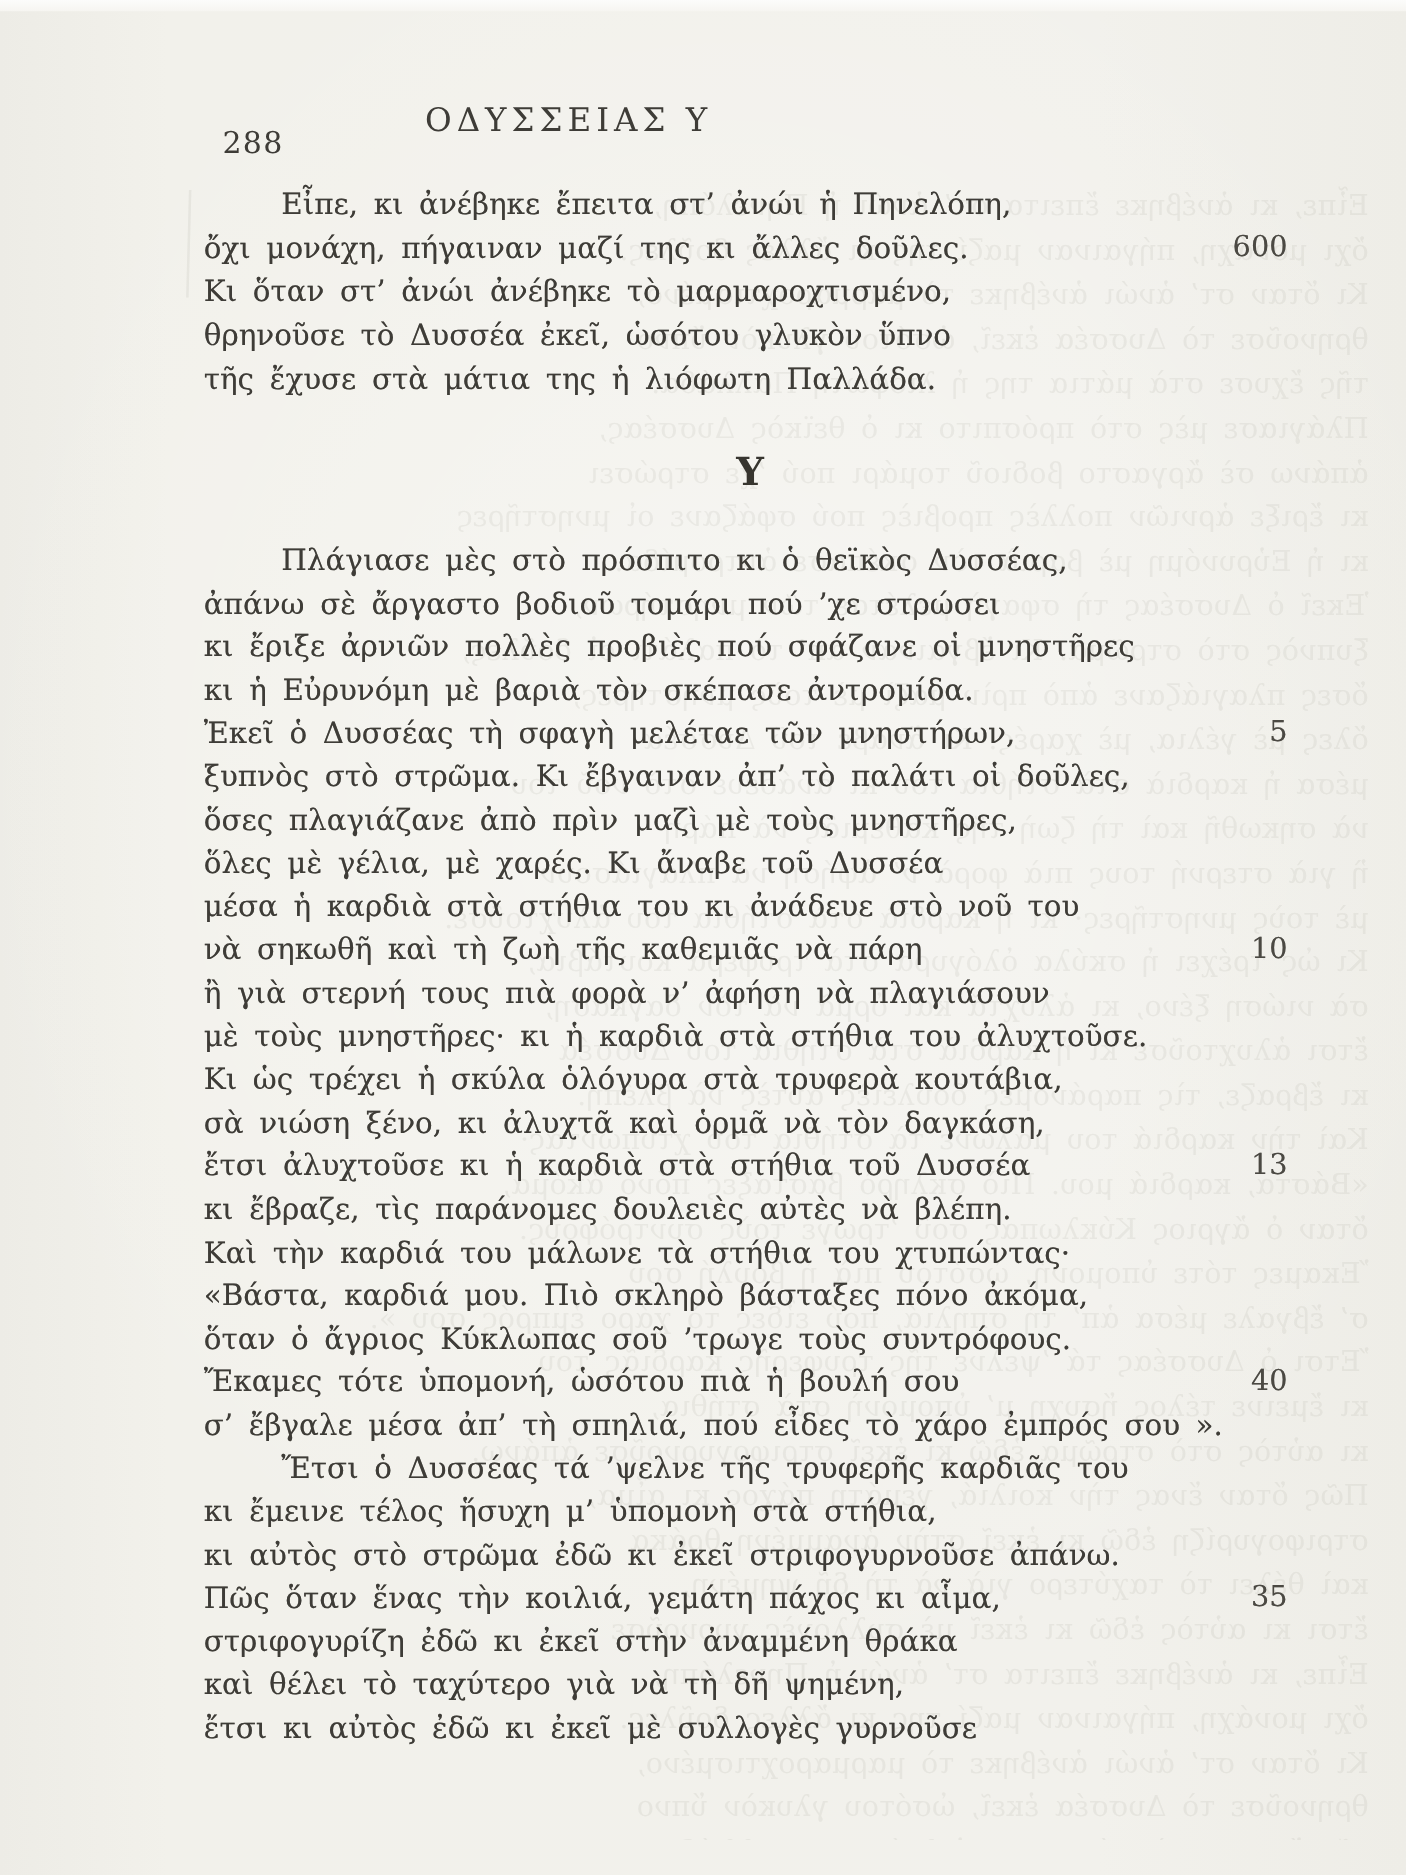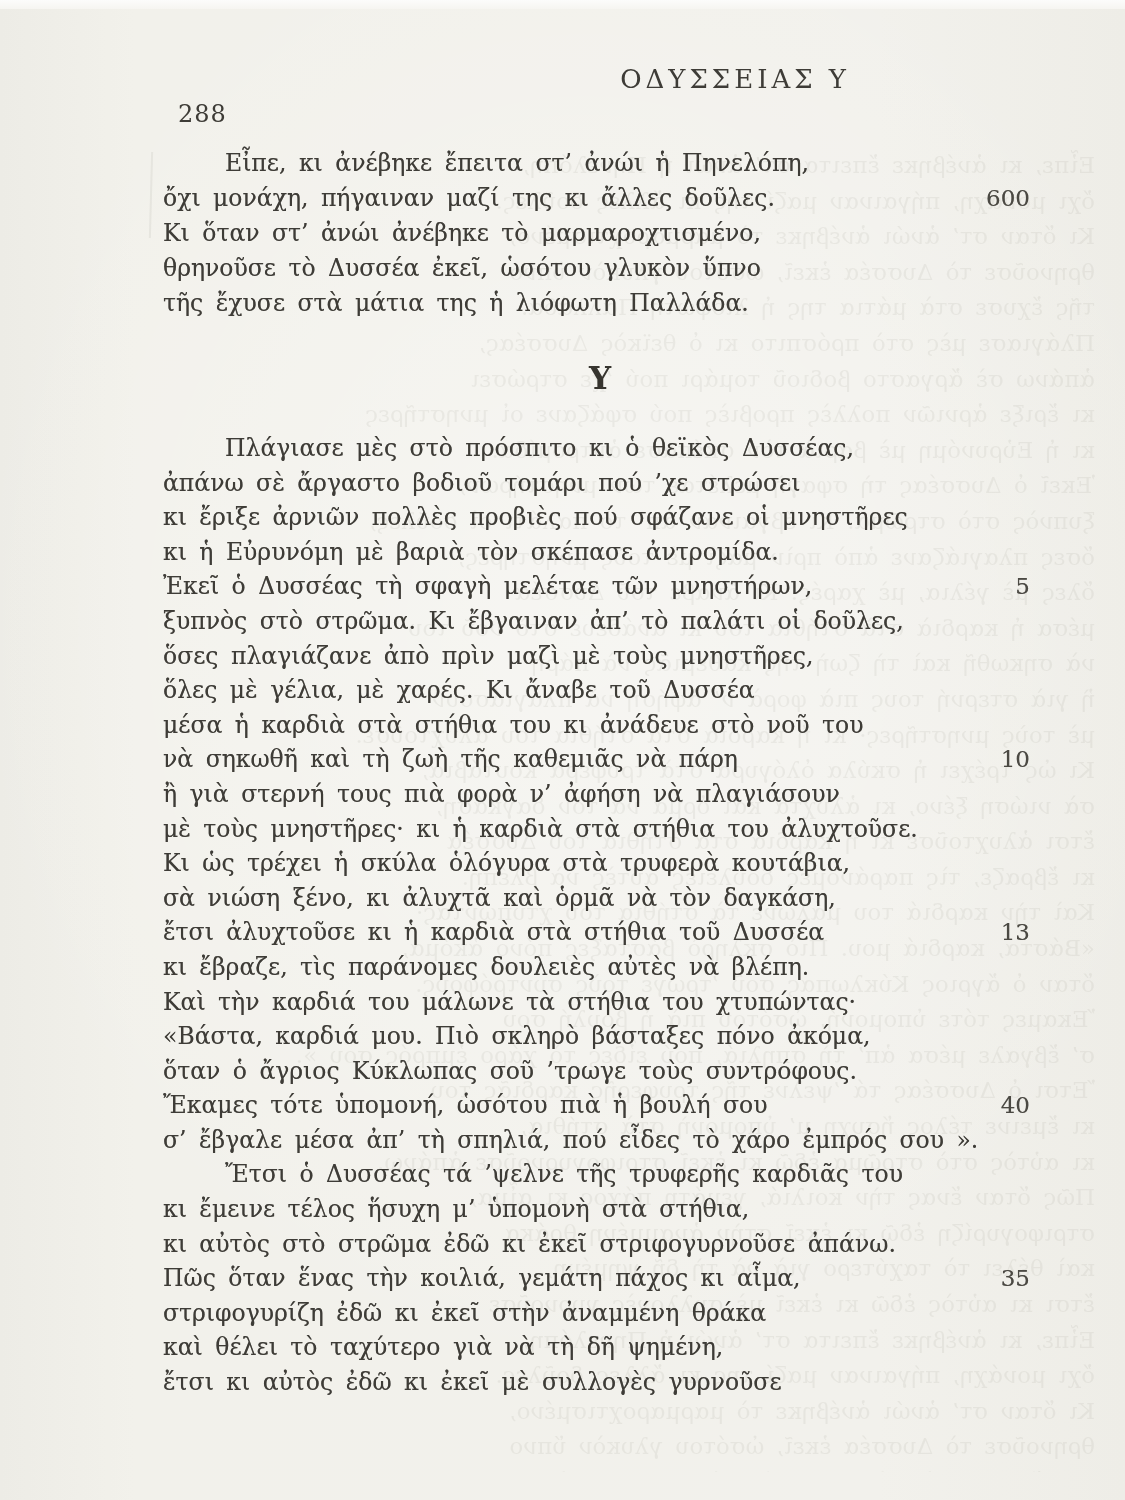--- a/index.html
+++ b/index.html
@@ -57,23 +57,23 @@
   .page-number {
     position: absolute;
     left: 178px;
     top: 100px;
     font-size: 24px;
     letter-spacing: 1px;
   }
   .running-head {
     position: absolute;
     left: 340px;
-    top: 64px;
+    top: 82px;
     width: 510px;
-    text-align: right;
+    text-align: left;
     font-size: 26px;
     letter-spacing: 4px;
     white-space: pre;
   }
   .section-heading {
     position: absolute;
     left: 540px;
     top: 360px;
     width: 120px;
     text-align: center;

